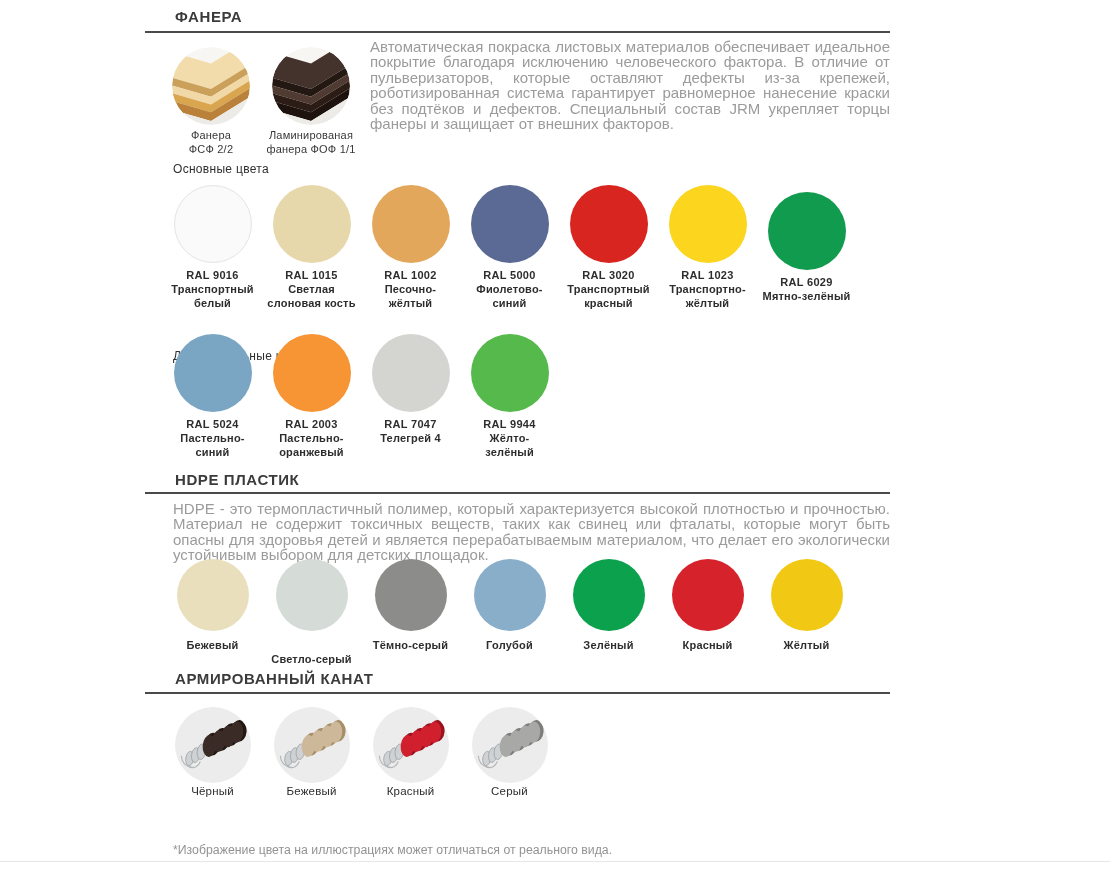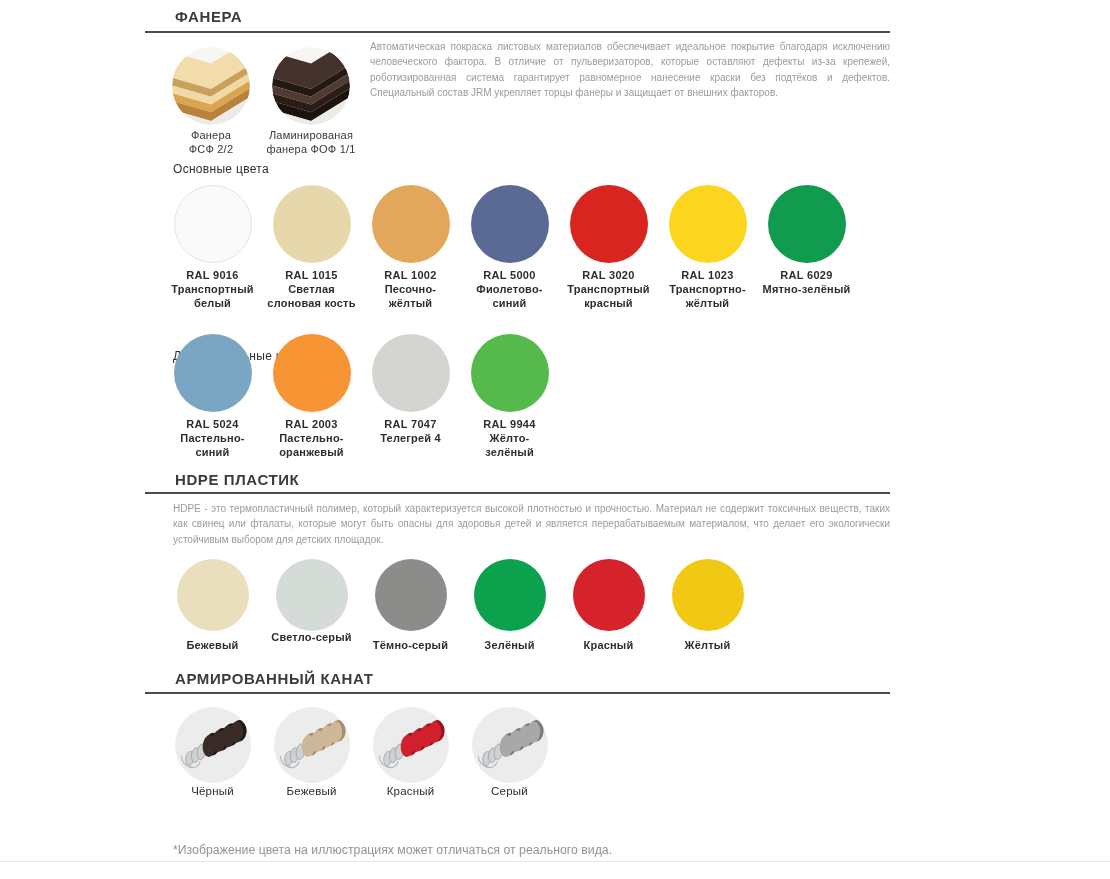--- a/index.html
+++ b/index.html
@@ -3,21 +3,21 @@
 <meta charset="utf-8">
 <style>
   * { margin:0; padding:0; box-sizing:border-box; }
   html,body { background:#ffffff; }
   body { font-family:"Liberation Sans", sans-serif; }
   .page { position:relative; width:1110px; height:879px; background:#ffffff; overflow:hidden; }
 
   .sec-title { position:absolute; font-size:15px; font-weight:bold; color:#3b3b3b; letter-spacing:0.6px; }
   .rule { position:absolute; left:145px; width:745px; height:2px; background:#4a4a4a; }
 
-  .para { position:absolute; font-size:10px; line-height:15.4px; color:#9b9b9b; text-align:justify; }
+  .para { position:absolute; font-size:15px; line-height:15.4px; color:#9b9b9b; text-align:justify; }
   .pre { white-space:pre-line; }
 
   .group-label { position:absolute; left:173px; font-size:12px; color:#2f2f2f; letter-spacing:0.3px; }
 
   .row { position:absolute; left:163px; display:flex; }
   .cell { width:99px; display:flex; flex-direction:column; align-items:center; }
   .dot { border-radius:50%; border:1px solid transparent; }
   .d78 { width:78px; height:78px; }
   .d72 { width:72px; height:72px; }
   .code { margin-top:6px; font-size:11px; font-weight:bold; color:#2d2d2d; letter-spacing:0.3px; text-align:center; }
@@ -77,21 +77,21 @@
     </svg>
   </div>
   <div class="thumb-label" style="left:151px; top:128px;">Фанера
 ФСФ 2/2</div>
   <div class="thumb-label" style="left:251px; top:128px;">Ламинированая
 фанера ФОФ 1/1</div>
 
   <div class="para" style="left:370px; top:39px; width:520px;">Автоматическая покраска листовых материалов обеспечивает идеальное покрытие благодаря исключению человеческого фактора. В отличие от пульверизаторов, которые оставляют дефекты из-за крепежей, роботизированная система гарантирует равномерное нанесение краски без подтёков и дефектов. Специальный состав JRM укрепляет торцы фанеры и защищает от внешних факторов.</div>
 
   <div class="group-label" style="top:162px;">Основные цвета</div>
-  <div class="row" style="top:185px;">
+  <div class="row" style="top:185px;align-items:center;">
     <div class="cell">
       <div class="dot d78" style="background-color: rgb(250, 250, 250); border-color: rgb(228, 228, 228);"></div>
       <div class="code">RAL 9016</div>
       <div class="cname">Транспортный
 белый</div>
     </div>
     <div class="cell">
       <div class="dot d78" style="background-color: rgb(231, 216, 171);"></div>
       <div class="code">RAL 1015</div>
       <div class="cname">Светлая
@@ -159,25 +159,29 @@
   <div class="rule" style="top:492px;"></div>
   <div class="para" style="left:173px; top:501px; width:717px;">HDPE - это термопластичный полимер, который характеризуется высокой плотностью и прочностью. Материал не содержит токсичных веществ, таких как свинец или фталаты, которые могут быть опасны для здоровья детей и является перерабатываемым материалом, что делает его экологически устойчивым выбором для детских площадок.</div>
 
   <div class="row" style="top:559px;">
     <div class="cell">
       <div class="dot d72" style="background-color: rgb(233, 223, 189);"></div>
       <div class="cname" style="margin-top:8px;">Бежевый</div>
     </div>
     <div class="cell">
       <div class="dot d72" style="background-color: rgb(213, 219, 215);"></div>
-      <div class="cname" style="margin-top:0;text-align:right;">Светло-серый</div>
+      <div class="cname" style="margin-top:22px;text-align:right;">Светло-серый</div>
     </div>
     <div class="cell">
       <div class="dot d72" style="background-color: rgb(140, 140, 138);"></div>
       <div class="cname" style="margin-top:8px;">Тёмно-серый</div>
+    </div>
+    <div class="cell">
+      <div class="dot d72" style="background-color: rgb(136, 174, 202);"></div>
+      <div class="cname" style="margin-top:8px;">Голубой</div>
     </div>
     <div class="cell">
       <div class="dot d72" style="background-color: rgb(12, 161, 77);"></div>
       <div class="cname" style="margin-top:8px;">Зелёный</div>
     </div>
     <div class="cell">
       <div class="dot d72" style="background-color: rgb(214, 35, 43);"></div>
       <div class="cname" style="margin-top:8px;">Красный</div>
     </div>
     <div class="cell">

